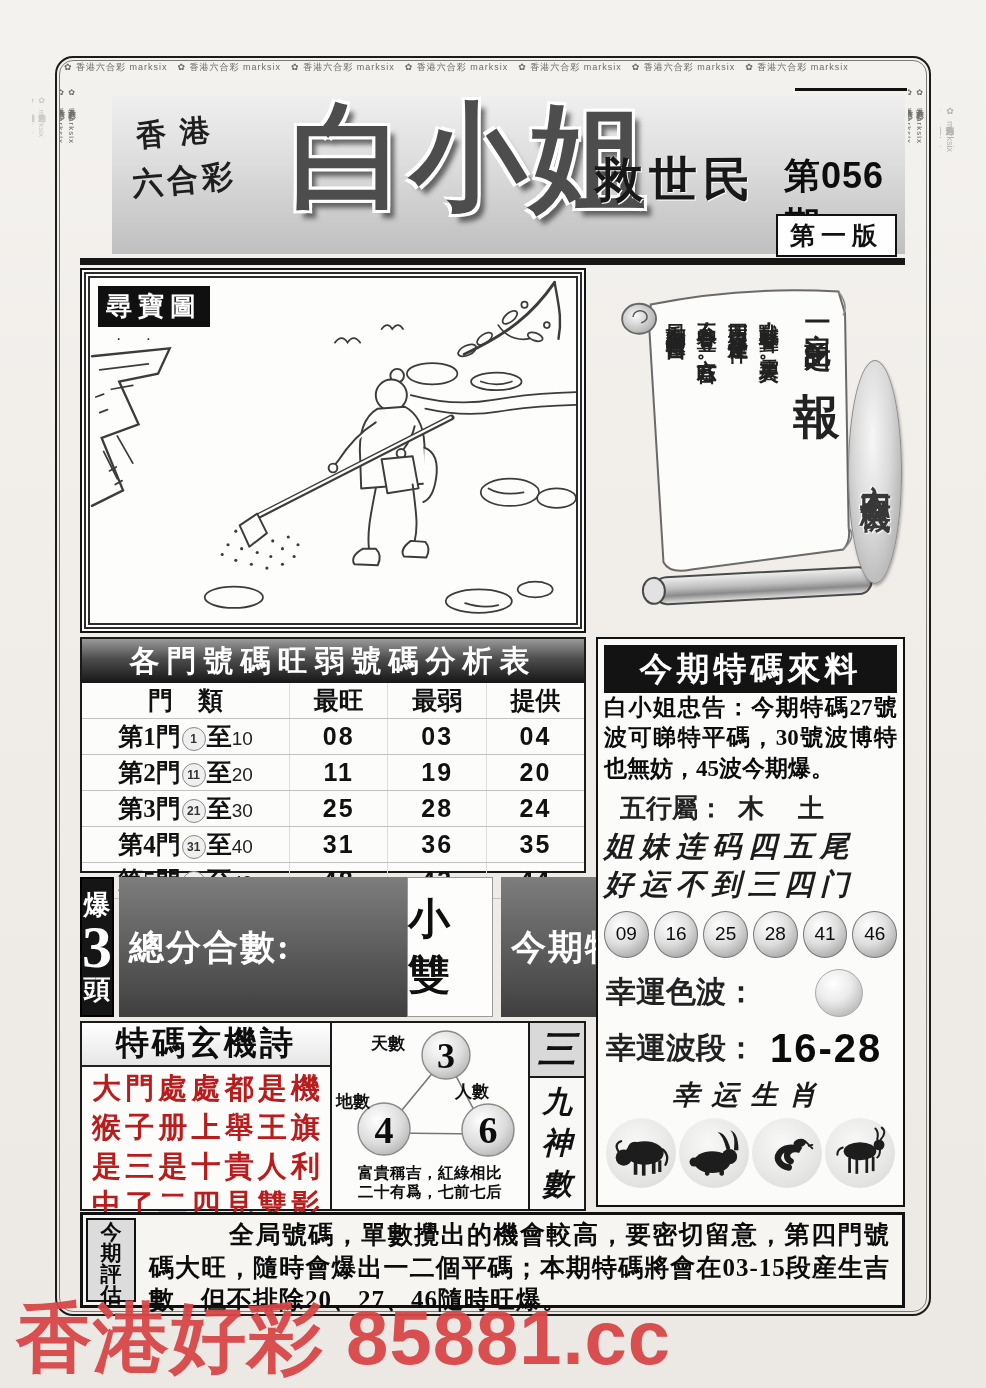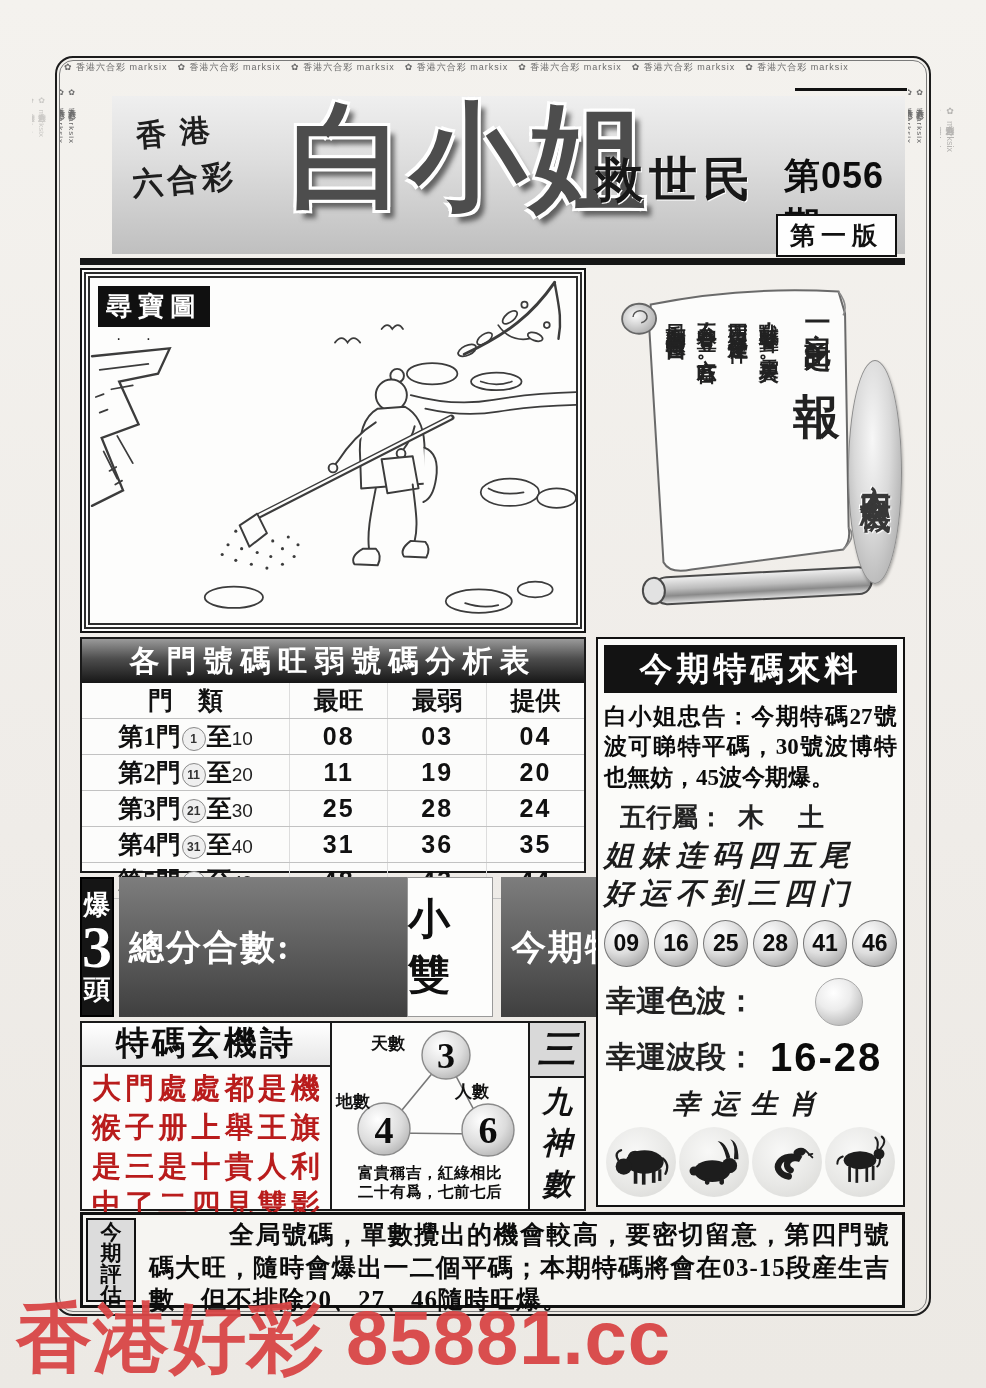--- a/index.html
+++ b/index.html
@@ -83,26 +83,26 @@
   .scroll-text p{margin:0 6px;font-family:"Liberation Serif",serif;font-weight:bold;font-size:20px;letter-spacing:3px;line-height:1.25;}
   .sc-head{font-size:26px !important;letter-spacing:5px !important;}
   .sc-big{font-size:47px;font-weight:bold;margin-inline-start:22px;display:inline-block;}
   .badge{position:absolute;left:252px;top:92px;width:52px;height:222px;border-radius:50%;border:1px solid #8a8a8a;
     background:radial-gradient(ellipse at 45% 35%,#f7f7f7 0%,#d9d9d9 45%,#9d9d9d 100%);display:flex;align-items:center;justify-content:center;box-shadow:1px 2px 3px rgba(0,0,0,.3);}
   .badge-txt{writing-mode:vertical-rl;font-size:31px;font-weight:bold;font-family:"Liberation Serif",serif;color:#383838;letter-spacing:6px;text-shadow:-1px -1px 0 #fff,1px 1px 1px #fff;}
 
   
   .rcol{position:absolute;left:596px;top:637px;width:309px;height:570px;border:2px solid #111;box-sizing:border-box;background:#fbfbf9;padding:6px;overflow:hidden;}
   .rcol-title{height:48px;line-height:48px;background:#131313;color:#fff;text-align:center;font-size:33px;font-weight:bold;letter-spacing:4px;font-family:"Liberation Serif",serif;}
-  .advice{margin-top:9px;font-size:23px;font-weight:bold;color:#0c0c0c;line-height:1.32;font-family:"Liberation Serif",serif;text-align:justify;}
+  .advice{font-size:23px;font-weight:bold;color:#0c0c0c;line-height:1.32;font-family:"Liberation Serif",serif;text-align:justify;}
   .wuxing{margin-top:7px;font-size:26px;font-weight:bold;color:#222;font-family:"Liberation Serif",serif;padding-left:16px;}
   .wux-val{letter-spacing:34px;margin-left:14px;}
   .hand{font-size:29px;font-weight:bold;font-style:italic;color:#1c1c1c;font-family:"Liberation Serif",serif;letter-spacing:7px;line-height:1.25;margin-top:2px;}
   .balls{display:flex;gap:5px;margin-top:8px;}
-  .ball{width:45px;height:45px;border-radius:50%;border:1px solid #777;background:radial-gradient(circle at 35% 30%,#ffffff 0%,#dedede 45%,#8f8f8f 100%);display:flex;align-items:center;justify-content:center;font-size:23px;font-weight:bold;color:#0d0d0d;}
+  .ball{width:45px;height:45px;border-radius:50%;border:1px solid #777;background:radial-gradient(circle at 35% 30%,#ffffff 0%,#dedede 45%,#8f8f8f 100%);display:flex;align-items:center;justify-content:center;font-size:19px;font-weight:normal;color:#0d0d0d;}
   .sebo{display:flex;align-items:center;margin-top:11px;padding:0 34px 0 2px;justify-content:space-between;}
   .sebo-lab,.range-lab{font-size:30px;font-weight:bold;color:#222;font-family:"Liberation Serif",serif;}
   .sphere{width:46px;height:46px;border-radius:50%;background:radial-gradient(circle at 38% 30%,#ffffff 0%,#ececec 40%,#bdbdbd 78%,#9a9a9a 100%);border:1px solid #aaa;}
   .range{display:flex;align-items:center;margin-top:9px;padding-left:2px;gap:14px;}
   .range-val{font-size:40px;font-weight:bold;color:#0b0b0b;letter-spacing:2px;}
   .ztitle{margin-top:6px;text-align:center;font-size:27px;font-weight:bold;font-style:italic;font-family:"Liberation Serif",serif;color:#1a1a1a;letter-spacing:12px;}
   .zrow{display:flex;justify-content:space-between;margin-top:5px;padding:0 2px;}
   .zo-cell{width:70px;height:70px;border-radius:50%;background:radial-gradient(circle at 42% 35%,#f8f8f7 0%,#e8e8e6 55%,#d6d6d3 100%);display:flex;align-items:center;justify-content:center;}
 
   

